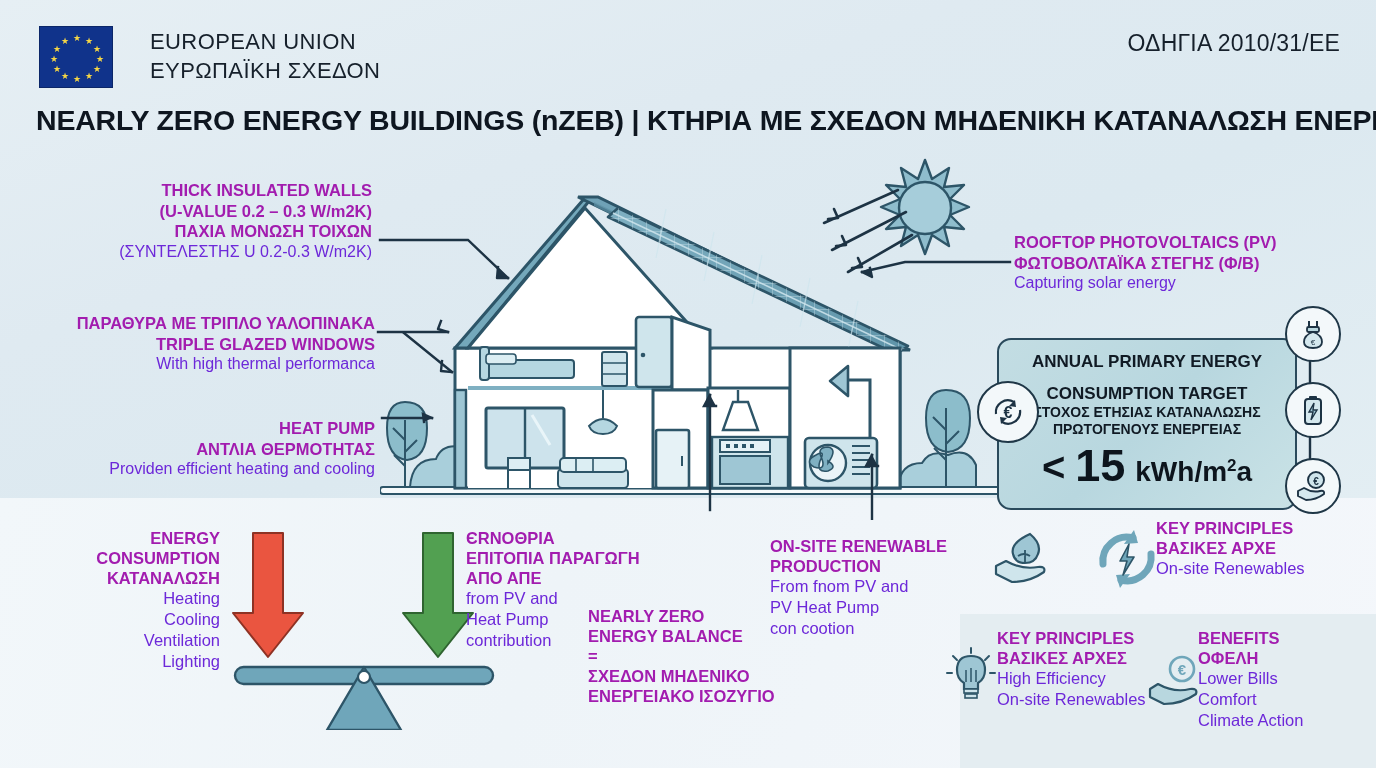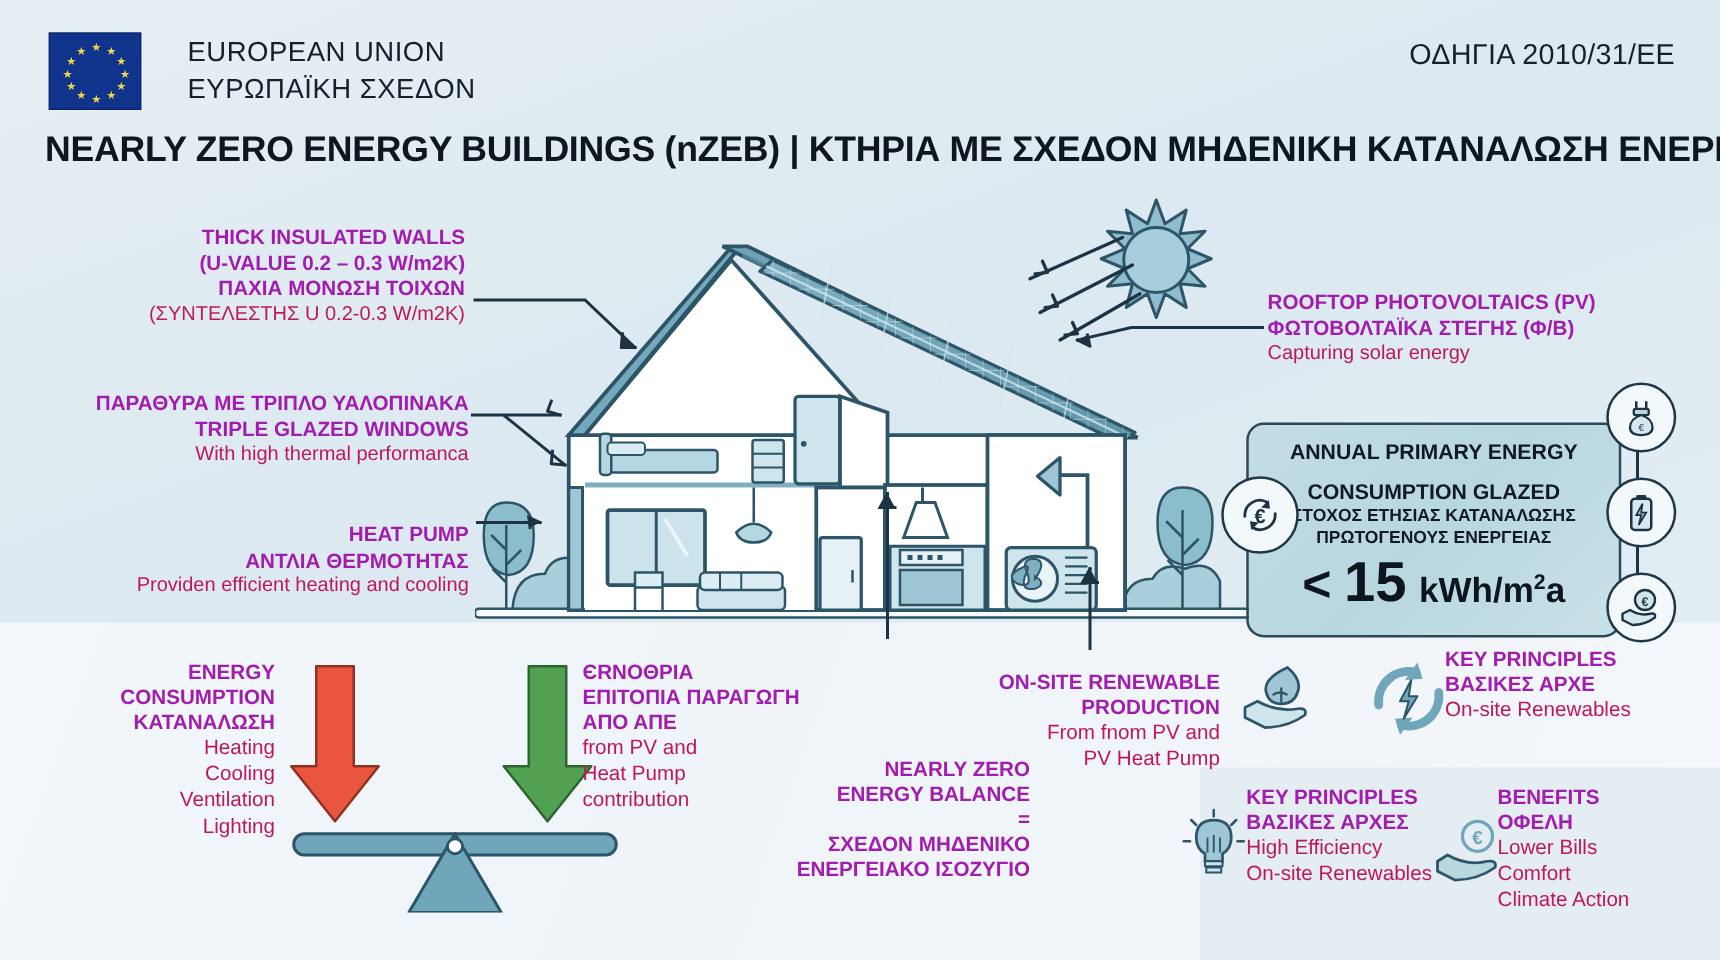--- a/index.html
+++ b/index.html
@@ -28,24 +28,24 @@
   .eu-label{position:absolute;left:150px;top:27px;}
   .eu-label div{font-size:22px;letter-spacing:.4px;line-height:29px;color:#16202b;font-weight:400;}
   .directive{position:absolute;right:36px;top:28px;text-align:right;}
   .directive div{font-size:23px;line-height:30px;color:#16202b;letter-spacing:.2px;}
   .main-title{position:absolute;left:36px;top:104px;width:1310px;
     font-size:28.5px;font-weight:700;letter-spacing:-.2px;color:#0e1620;white-space:nowrap;}
 
   
   .callout{position:absolute;}
   .callout .hd{font-weight:700;font-size:16.5px;line-height:20.5px;color:#a21caf;}
-  .callout .sub{font-weight:400;font-size:16px;line-height:20.5px;color:#be185d;}
+  .callout .sub{font-weight:400;font-size:16px;line-height:20.5px;color:#6d28d9;}
   .ta-r{text-align:right;}
   .ta-l{text-align:left;}
-  .ta-c{text-align:right;}
+  .ta-c{text-align:left;}
 
   
   .target-box{position:absolute;left:997px;top:338px;width:300px;height:172px;
     border:2.5px solid #2a4a5c;border-radius:14px;
     background:linear-gradient(135deg,#c3dde3 0%,#b8d7df 50%,#c9e2e6 100%);
     box-sizing:border-box;text-align:center;}
   .target-box .t1{font-size:17px;font-weight:700;line-height:20px;margin-top:12px;color:#101a24;}
   .target-box .t2{font-size:14px;font-weight:700;line-height:17px;color:#101a24;}
   .target-val{margin-top:7px;font-weight:700;color:#0d151d;font-size:40px;line-height:42px;
     display:flex;align-items:baseline;justify-content:center;gap:10px;}
@@ -266,21 +266,21 @@
 
   <svg style="position:absolute;left:975px;top:300px;" width="350" height="210" viewBox="0 0 350 210">
     <g stroke="#1d3344" stroke-width="2.4" fill="none">
       <path d="M335 52 V110 M335 110 V172"></path>
       <path d="M22 112 H30"></path>
     </g>
   </svg>
 
   <div class="target-box">
     <div class="t1">ANNUAL PRIMARY ENERGY</div>
-    <div class="t1">CONSUMPTION GLAZED</div>
+    <div class="t1">CONSUMPTION TARGET</div>
     <div class="t2">ΣΤΟΧΟΣ ΕΤΗΣΙΑΣ ΚΑΤΑΝΑΛΩΣΗΣ</div>
     <div class="t2">ΠΡΩΤΟΓΕΝΟΥΣ ΕΝΕΡΓΕΙΑΣ</div>
     <div class="target-val">
       <span class="lt">&lt;</span>
       <span class="num">15</span>
       <span class="unit"><span>kWh/m</span><sup>2</sup><span>a</span></span>
     </div>
   </div>
 
   <div class="icobtn" style="left:977px;top:381px;width:62px;height:62px;">
@@ -359,20 +359,21 @@
     <div class="hd">=</div>
     <div class="hd">ΣΧΕΔΟΝ ΜΗΔΕΝΙΚΟ</div>
     <div class="hd">ΕΝΕΡΓΕΙΑΚΟ ΙΣΟΖΥΓΙΟ</div>
   </div>
 
   <div class="callout blk ta-c" style="left:770px;top:536px;width:206px;">
     <div class="hd">ON-SITE RENEWABLE</div>
     <div class="hd">PRODUCTION</div>
     <div class="sub">From fnom PV and</div>
     <div class="sub">PV Heat Pump</div>
+    <div class="sub">con cootion</div>
   </div>
 
   <svg style="position:absolute;left:992px;top:528px;" width="90" height="62" viewBox="0 0 90 62">
     <path d="M38 6 q12 10 8 20 q-3 9 -13 9 q-10 0 -12 -9 q-3 -11 17 -20z" fill="#9ec6d4" stroke="#2d5568" stroke-width="2.2"></path>
     <path d="M26 28 q6 -4 12 0 M33 22 v12" stroke="#2d5568" stroke-width="1.8" fill="none"></path>
     <path d="M4 38 l10 -5 q16 9 32 6 q8 -1 6 5 q-14 10 -32 10 l-16 -8z" fill="#cfe5ec" stroke="#2d5568" stroke-width="2.2" stroke-linejoin="round"></path>
   </svg>
 
   <svg style="position:absolute;left:1093px;top:526px;" width="68" height="66" viewBox="0 0 68 66">
     <path d="M10 38 a24 24 0 0 1 30 -26" stroke="#6fa6ba" stroke-width="7" fill="none" stroke-linecap="round"></path>

